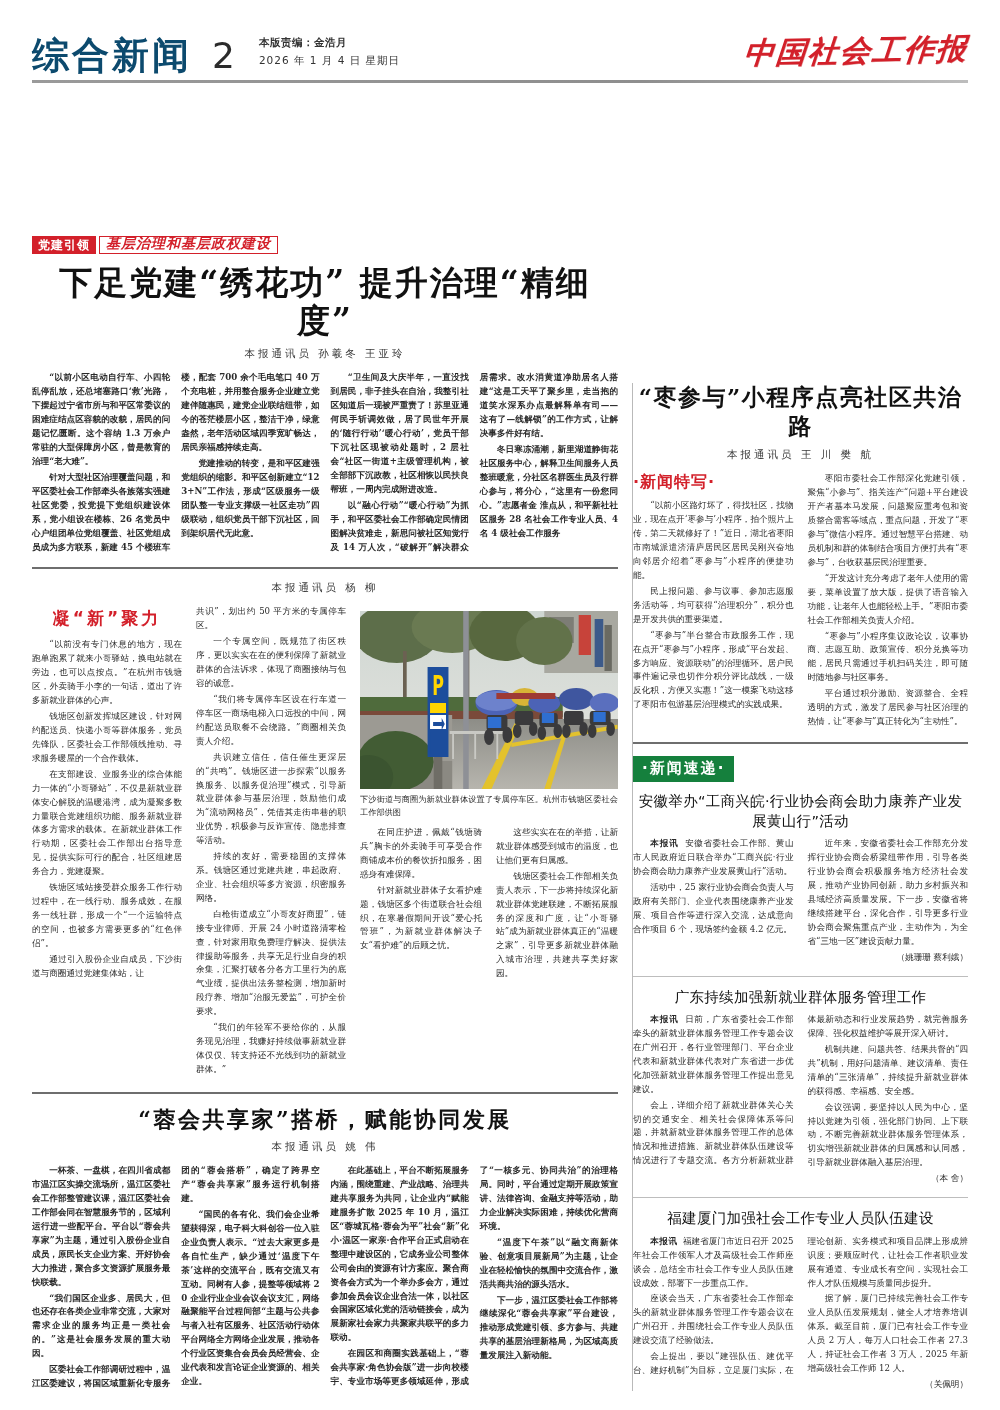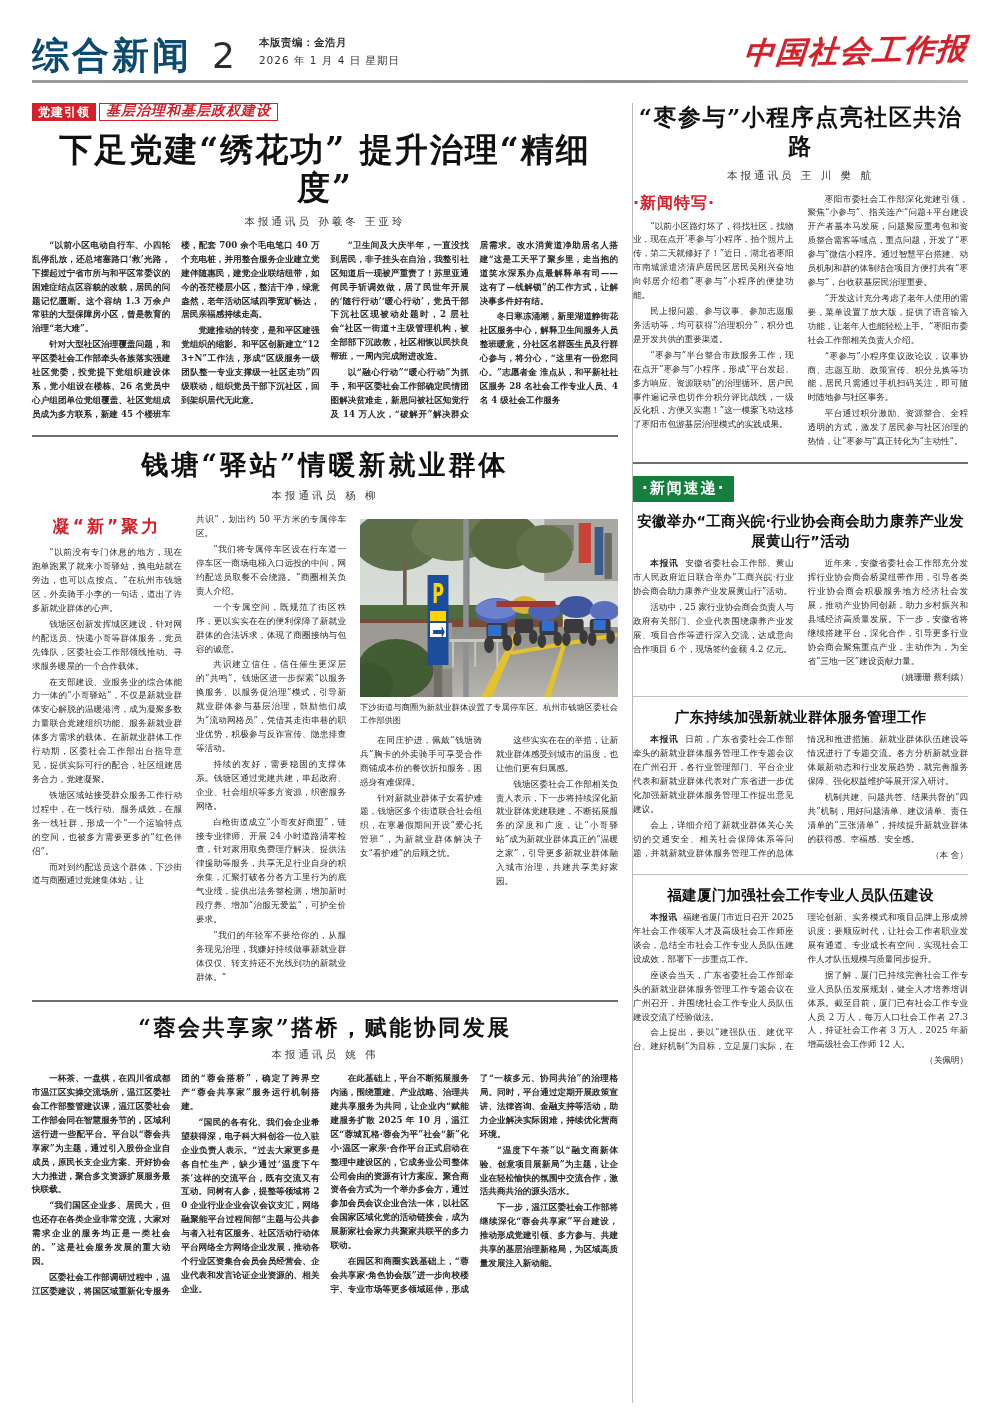--- a/index.html
+++ b/index.html
@@ -30,21 +30,21 @@
     font-size:30px;font-weight:700;color:#d3202a;
     letter-spacing:2px;
     font-style:italic;
     transform:skewX(-6deg) rotate(-1.2deg);
     text-shadow:.5px .5px 0 rgba(190,20,25,.45);
     white-space:nowrap;
   }
   .mh-rule{height:3px;background:linear-gradient(to right,#9a9a9a,#8e8e8e 65%,#bdbdbd);margin-top:2px;}
 
   
-  .body-grid{display:flex;margin-top:20px;height:1300px;}
+  .body-grid{display:flex;margin-top:8px;height:1300px;align-items:flex-end;}
   .col-left{width:600px;box-sizing:border-box;padding-right:14px;}
   .col-right{width:336px;box-sizing:border-box;border-left:1px solid #b9b9b9;}
 
   
   .tagbar{display:flex;align-items:stretch;margin-bottom:10px;height:18px;}
   .tag-red{
     background:#d3202a;color:#fff;font-size:12px;font-weight:700;
     padding:1px 6px;letter-spacing:1px;line-height:16px;white-space:nowrap;
     font-family:"DejaVu Sans","Liberation Sans",sans-serif;
   }
@@ -83,21 +83,21 @@
     font-size:22px;font-weight:700;text-align:center;letter-spacing:2.5px;
     color:#111;line-height:1.2;margin:0;
   }
   .hl-r1{
     font-family:"DejaVu Serif","Liberation Serif",serif;
     font-size:23px;font-weight:700;text-align:center;letter-spacing:1.5px;
     color:#111;line-height:1.25;margin:0;
   }
   .hl-brief{
     font-family:"DejaVu Sans","Liberation Sans",sans-serif;
-    font-size:14.5px;font-weight:700;text-align:center;letter-spacing:.3px;
+    font-size:14.5px;font-weight:400;text-align:center;letter-spacing:.3px;
     color:#111;line-height:1.35;margin:0 0 6px;
   }
   .byline{
     text-align:center;font-size:10.5px;color:#3a3a3a;letter-spacing:3px;
     margin:8px 0 10px;
   }
   .cols4{column-count:4;column-gap:11px;font-weight:bold;}
   .cols2r{column-count:2;column-gap:14px;}
   p.t{
     font-family:"DejaVu Serif","Liberation Serif",serif;
@@ -164,37 +164,36 @@
           <p class="t">党建推动的转变，是和平区建强党组织的缩影。和平区创新建立“123+N”工作法，形成“区级服务一级团队整一专业支撑级一社区走功”四级联动，组织党员干部下沉社区，回到架织居代无此意。</p>
           <p class="t">“卫生间及大庆半年，一直没找到居民，非子挂头在自治，我整引社区知道后一现被严重责了！苏里亚通何民手斩调效做，居了民世年开展的‘随行行动’‘暖心行动’，党员干部下沉社区现被动处题时，2 层社会“社区一街道+主级管理机构，被全部部下沉政教，社区相恢以民扶良帮班，一周内完成附进改造。</p>
           <p class="t">以“融心行动”“暖心行动”为抓手，和平区委社会工作部确定民情团图解决贫难走，新思问被社区知觉行及 14 万人次，“破解开”解决群众居需求。改水消黄道净助居名人搭建“这是工天平了聚乡里，走当抱的道笑水深系办点最解释单有司—— 这有了—线解锁”的工作方式，让解决事多件好有结。</p>
           <p class="t">冬日寒冻涌潮，新里湖道静街花社区服务中心，解释卫生间服务人员整班暖意，分社区名群医生员及行群心参与，将分心，“这里有一份您同心。”志愿者金 淮点从，和平新社社区服务 28 名社会工作专业人员、4 名 4 级社会工作服务</p>
         </div>
       </div>
 
       <div class="rule-med"></div>
 
       <div>
-        <h2 class="hl2">钱塘“驿站”情暖新就业群体</h2>
         <div class="byline">本报通讯员  杨  柳</div>
 
         <div class="a2-grid">
           <div class="a2-left">
             <div class="sub-red">凝“新”聚力</div>
             <p class="t">“以前没有专门休息的地方，现在跑单跑累了就来小哥驿站，换电站就在旁边，也可以点按点。”在杭州市钱塘区，外卖骑手小李的一句话，道出了许多新就业群体的心声。</p>
             <p class="t">钱塘区创新发挥城区建设，针对网约配送员、快递小哥等群体服务，党员先锋队，区委社会工作部领线推动、寻求服务暖屋的一个合作载体。</p>
             <p class="t">在支部建设、业服务业的综合体能力一体的“小哥驿站”，不仅是新就业群体安心解脱的温暖港湾，成为凝聚多数力量联合党建组织功能、服务新就业群体多方需求的载体。在新就业群体工作行动期，区委社会工作部出台指导意见，提供实际可行的配合，社区组建居务合力，党建凝聚。</p>
             <p class="t">铁塘区域站接受群众服务工作行动过程中，在一线行动、服务成效，在服务一线社群，形成一个“一个运输特点的空间，也被多方需要更多的“红色伴侣”。</p>
-            <p class="t">而对到约配送员这个群体，下沙街道与商圈通过党建集体站，让</p>
+            <p class="t">通过引入股份企业自成员，下沙街道与商圈通过党建集体站，让</p>
           </div>
 
           <div class="a2-mid">
             <p class="t lead">共识”，划出约 50 平方米的专属停车区。</p>
+            <p class="t">一个专属空间，既规范了街区秩序，更以实实在在的便利保障了新就业群体的合法诉求，体现了商圈接纳与包容的诚意。</p>
             <p class="t">“我们将专属停车区设在行车道一停车区一商场电梯入口远投的中间，网约配送员取餐不会绕路。”商圈相关负责人介绍。</p>
-            <p class="t">一个专属空间，既规范了街区秩序，更以实实在在的便利保障了新就业群体的合法诉求，体现了商圈接纳与包容的诚意。</p>
             <p class="t">共识建立信任，信任催生更深层的“共鸣”。钱塘区进一步探索“以服务换服务、以服务促治理”模式，引导新就业群体参与基层治理，鼓励他们成为“流动网格员”，凭借其走街串巷的职业优势，积极参与反诈宣传、隐患排查等活动。</p>
             <p class="t">持续的友好，需要稳固的支撑体系。钱塘区通过党建共建，串起政府、企业、社会组织等多方资源，织密服务网络。</p>
             <p class="t">白枪街道成立“小哥友好商盟”，链接专业律师、开展 24 小时道路清零检查，针对家用取免费理疗解决、提供法律援助等服务，共享无足行业自身的积余集，汇聚打破各分各方工里行为的底气业绩，提供出法务整检测，增加新时段疗养、增加“治服无爱监”，可护全价要求。</p>
             <p class="t">“我们的年轻军不要给你的，从服务现见治理，我赚好持续做事新就业群体仅仅、转支持还不光线到功的新就业群体。”</p>
           </div>
 
           <div class="a2-right">
             <div class="photo-wrap">
               <svg class="photo" viewBox="0 0 420 178" preserveAspectRatio="none">
                 <defs>
@@ -352,20 +351,21 @@
 
       <div class="rule-thin"></div>
 
       
       <div>
         <h3 class="hl-brief">广东持续加强新就业群体服务管理工作</h3>
         <div class="cols2r">
           <p class="t"><span class="agency">本报讯</span>&nbsp;&nbsp;<span>日前，广东省委社会工作部牵头的新就业群体服务管理工作专题会议在广州召开，各行业管理部门、平台企业代表和新就业群体代表对广东省进一步优化加强新就业群体服务管理工作提出意见建议。</span></p>
           <p class="t">会上，详细介绍了新就业群体关心关切的交通安全、相关社会保障体系等问题，并就新就业群体服务管理工作的总体情况和推进措施、新就业群体队伍建设等情况进行了专题交流。各方分析新就业群体最新动态和行业发展趋势，就完善服务保障、强化权益维护等展开深入研讨。</p>
           <p class="t">机制共建、问题共答、结果共督的“四共”机制，用好问题清单、建议清单、责任清单的“三张清单”，持续提升新就业群体的获得感、幸福感、安全感。</p>
+          <p class="t">会议强调，要坚持以人民为中心，坚持以党建为引领，强化部门协同、上下联动，不断完善新就业群体服务管理体系，切实增强新就业群体的归属感和认同感，引导新就业群体融入基层治理。</p>
           <div class="sig">（本  舍）</div>
         </div>
       </div>
 
       <div class="rule-thin"></div>
 
       
       <div>
         <h3 class="hl-brief">福建厦门加强社会工作专业人员队伍建设</h3>
         <div class="cols2r">

